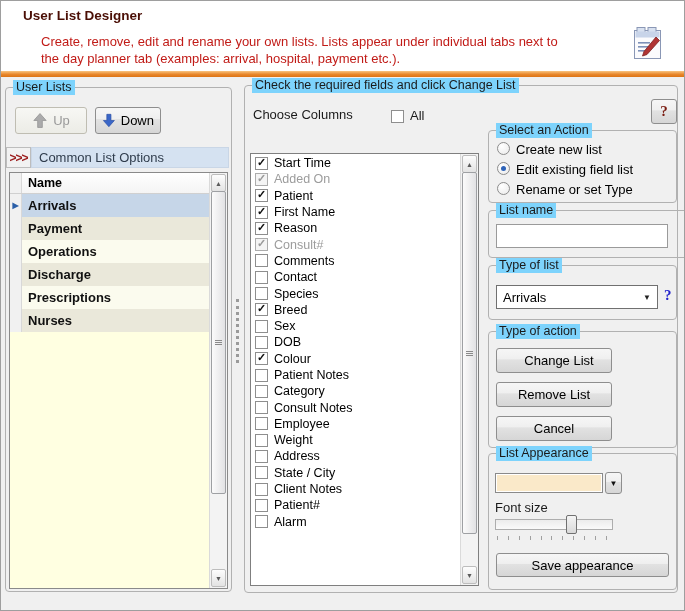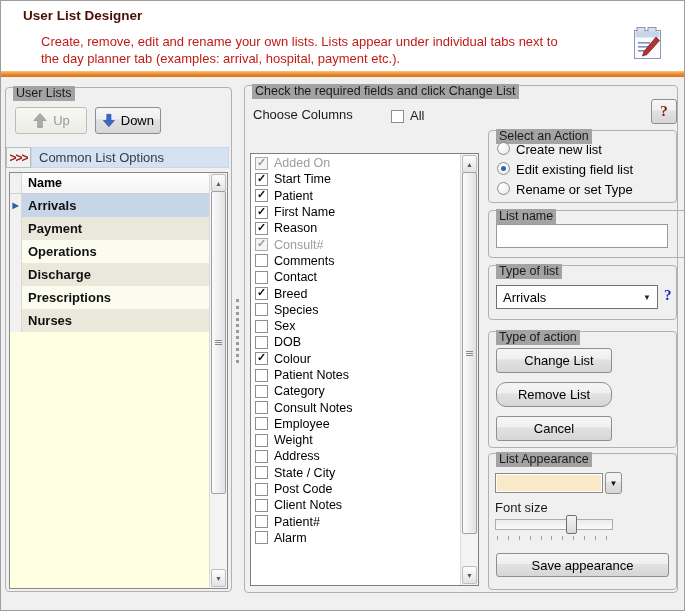--- a/index.html
+++ b/index.html
@@ -10,22 +10,22 @@
   
   .header{left:0;top:0;width:100%;height:70px;background:#FFFFFF;}
   .title{left:22px;top:7px;font-size:13.5px;font-weight:700;color:var(--title-color);}
   .desc{left:40px;top:33px;width:585px;font-size:13px;line-height:16.5px;color:var(--desc-color);}
   .orange-rule{left:0;top:70px;width:100%;height:6px;
     background:linear-gradient(180deg,#F9C480 0%,var(--accent-orange) 55%,#DD7414 100%);}
   .hdr-icon{left:632px;top:24px;width:30px;height:36px;}
 
   
   .gb{border:1px solid #B1B1B1;border-radius:4px;}
-  .gb-label{position:absolute;top:-8px;left:7px;background:#a3a3a3;padding:0 3px;
-            font-size:12.5px;line-height:15px;color:#1a1a1a;white-space:nowrap;margin-top:6px;}
+  .gb-label{position:absolute;top:-8px;left:7px;background:#7dd3fc;padding:0 3px;
+            font-size:12.5px;line-height:15px;color:#1a1a1a;white-space:nowrap;}
 
   
   .btn{display:flex;align-items:center;justify-content:center;gap:5px;font-size:13px;color:#000;
        border:1px solid #8E8E8E;border-radius:3px;cursor:pointer;
        background:linear-gradient(180deg,#F6F6F6 0%,#EFEFEF 45%,#E2E2E2 46%,#D6D6D6 100%);}
   .btn.disabled{border-color:#BFBDB2;color:#9a9a9a;background:linear-gradient(180deg,#F7F7F4,#ECECE6);text-align:right;}
   .arrow-svg{width:16px;height:17px;}
 
   
   .expander{left:5px;top:146px;width:25px;height:21px;font-weight:700;font-size:12px;
@@ -192,30 +192,30 @@
   <div class="abs gb" style="left:243px;top:84px;width:434px;height:508px;">
     <span class="gb-label">Check the required fields and click Change List</span>
   </div>
 
   <span class="abs lbl" style="left:252px;top:106px;">Choose Columns</span>
   <span class="abs checkbox" style="left:390px;top:108px;"></span>
   <span class="abs lbl" style="left:409px;top:107px;">All</span>
 
   <div class="abs listbox">
     <div class="lb-inner" id="columns">
+        <div class="col-item">
+          <span class="checkbox checked"></span>
+          <span>Start Time</span>
+        </div>
         <div class="col-item dis">
           <span class="checkbox checked disabled"></span>
           <span>Added On</span>
         </div>
         <div class="col-item">
           <span class="checkbox checked"></span>
-          <span>Start Time</span>
-        </div>
-        <div class="col-item">
-          <span class="checkbox checked"></span>
           <span>Patient</span>
         </div>
         <div class="col-item">
           <span class="checkbox checked"></span>
           <span>First Name</span>
         </div>
         <div class="col-item">
           <span class="checkbox checked"></span>
           <span>Reason</span>
         </div>
@@ -225,29 +225,29 @@
         </div>
         <div class="col-item">
           <span class="checkbox"></span>
           <span>Comments</span>
         </div>
         <div class="col-item">
           <span class="checkbox"></span>
           <span>Contact</span>
         </div>
         <div class="col-item">
+          <span class="checkbox"></span>
+          <span>Species</span>
+        </div>
+        <div class="col-item">
           <span class="checkbox checked"></span>
           <span>Breed</span>
         </div>
         <div class="col-item">
           <span class="checkbox"></span>
-          <span>Species</span>
-        </div>
-        <div class="col-item">
-          <span class="checkbox"></span>
           <span>Sex</span>
         </div>
         <div class="col-item">
           <span class="checkbox"></span>
           <span>DOB</span>
         </div>
         <div class="col-item">
           <span class="checkbox checked"></span>
           <span>Colour</span>
         </div>
@@ -271,24 +271,20 @@
           <span class="checkbox"></span>
           <span>Weight</span>
         </div>
         <div class="col-item">
           <span class="checkbox"></span>
           <span>Address</span>
         </div>
         <div class="col-item">
           <span class="checkbox"></span>
           <span>State / City</span>
-        </div>
-        <div class="col-item">
-          <span class="checkbox"></span>
-          <span>Post Code</span>
         </div>
         <div class="col-item">
           <span class="checkbox"></span>
           <span>Client Notes</span>
         </div>
         <div class="col-item">
           <span class="checkbox"></span>
           <span>Patient#</span>
         </div>
         <div class="col-item">
@@ -337,21 +333,21 @@
       <span>Arrivals</span>
       <span class="carat">▼</span>
     </div>
     <span class="abs blue-q" style="left:175px;top:21px;">?</span>
   </div>
 
   <div class="abs gb" style="left:487px;top:330px;width:189px;height:117px;">
     <span class="gb-label">Type of action</span>
     <div id="action-buttons">
         <button class="btn abs" style="left: 7px; width: 116px; height: 25px; top: 16px; padding-left: 16px;">Change List</button>
-        <button class="btn abs" style="left: 7px; width: 116px; height: 25px; top: 50px; border-radius: 10px;">Remove List</button>
+        <button class="btn abs" style="left: 7px; width: 116px; height: 25px; top: 50px;">Remove List</button>
         <button class="btn abs" style="left: 7px; width: 116px; height: 25px; top: 84px;">Cancel</button>
       </div>
   </div>
 
   <div class="abs gb" style="left:487px;top:452px;width:189px;height:137px;">
     <span class="gb-label">List Appearance</span>
     <div class="abs swatch" style="left:6px;top:19px;width:108px;height:20px;"></div>
     <button class="abs btn drop-btn" style="left:116px;top:18px;width:17px;height:22px;">▼</button>
     <span class="abs lbl" style="left:6px;top:46px;">Font size</span>
     <div class="abs slider-track" style="left:6px;top:65px;width:118px;height:11px;"></div>

